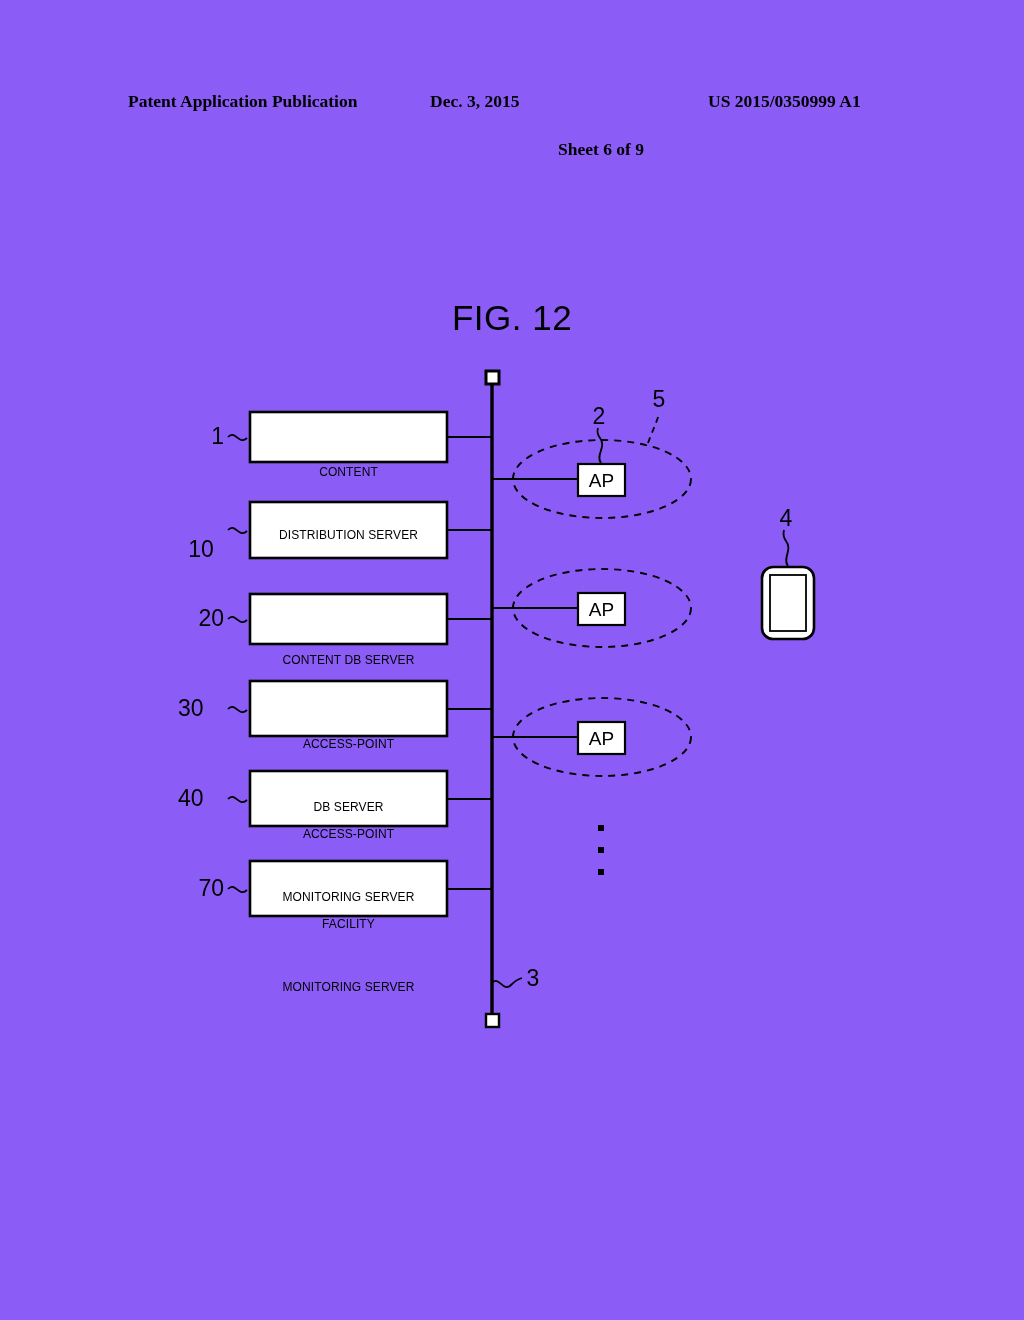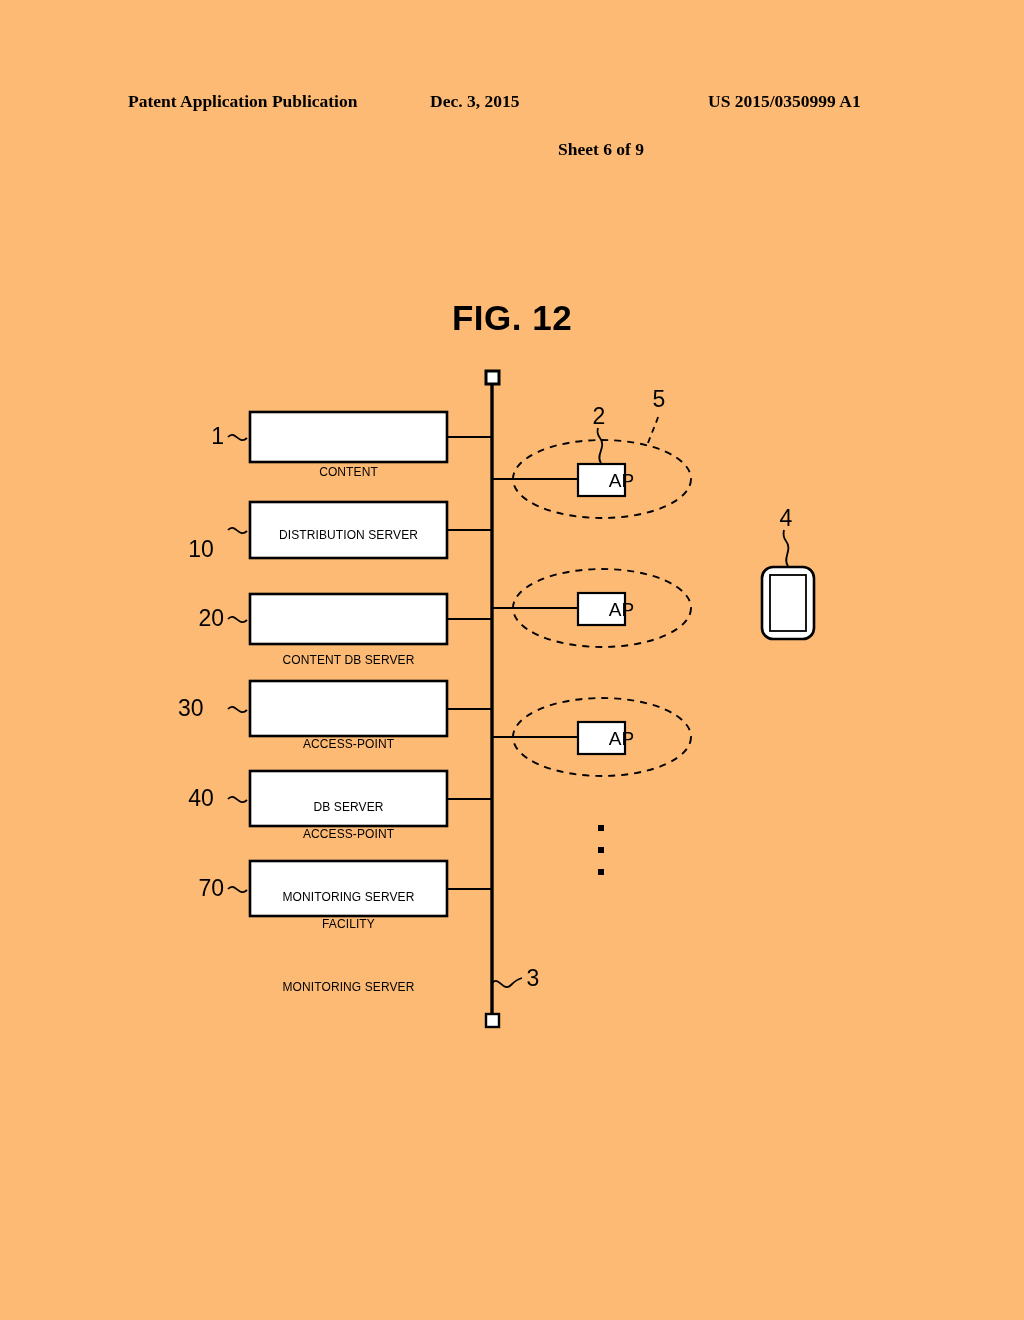--- a/index.html
+++ b/index.html
@@ -13,21 +13,21 @@
     height: 1320px;
     position: relative;
     font-family: "Liberation Sans", sans-serif;
     overflow: hidden;
   }
   #page {
     position: absolute;
     left: 0; top: 0;
     width: 1024px;
     height: 1320px;
-    background: #fdba74;
+    background: #8b5cf6;
   }
   
   .pub-header {
     position: absolute;
     left: 0;
     top: 88px;
     width: 1024px;
     height: 26px;
     font-family: "Liberation Serif", serif;
     font-weight: bold;
@@ -48,21 +48,20 @@
   
   .fig-title {
     position: absolute;
     left: 0;
     top: 298px;
     width: 1024px;
     text-align: center;
     font-size: 35px;
     letter-spacing: 0.5px;
     color: #000000;
-    font-weight: bold;
   }
 
   
   #drawing {
     position: absolute;
     left: 0;
     top: 0;
     width: 1024px;
     height: 1320px;
   }
@@ -78,21 +77,20 @@
     line-height: 21px;
     letter-spacing: 0.1px;
   }
   .ref-num {
     font-size: 23px;
     line-height: 23px;
   }
   .ap-label {
     font-size: 19px;
     line-height: 19px;
-    margin-left: 20px;
   }
 </style>
 </head>
 <body>
 
 <div id="page">
 
   <div class="pub-header">
     <span class="hd hd-pub">Patent Application Publication</span>
     <span class="hd hd-date">Dec. 3, 2015</span>
@@ -211,21 +209,21 @@
 
   <div class="svg-label box-label" style="left:250px; top:872px; width:197px;text-align:center;">
     <div>FACILITY</div>
     <div>MONITORING SERVER</div>
   </div>
 
   <div class="svg-label ref-num" style="left:178px; top:425px; width:46px; text-align:right;">1</div>
   <div class="svg-label ref-num" style="left:178px; top:518px; width:46px; text-align:center;margin-top:20px;">10</div>
   <div class="svg-label ref-num" style="left:178px; top:607px; width:46px; text-align:right;">20</div>
   <div class="svg-label ref-num" style="left:178px; top:697px; width:46px; text-align:left;">30</div>
-  <div class="svg-label ref-num" style="left:178px; top:787px; width:46px; text-align:center;">40</div>
+  <div class="svg-label ref-num" style="left:178px; top:787px; width:46px; text-align:left;">40</div>
   <div class="svg-label ref-num" style="left:178px; top:877px; width:46px; text-align:right;">70</div>
 
   <div class="svg-label ap-label" style="left:578px; top:471px; width:47px;">AP</div>
   <div class="svg-label ap-label" style="left:578px; top:600px; width:47px;">AP</div>
   <div class="svg-label ap-label" style="left:578px; top:729px; width:47px;">AP</div>
 
   <div class="svg-label ref-num" style="left:585px; top:405px; width:28px;">2</div>
   <div class="svg-label ref-num" style="left:645px; top:388px; width:28px;">5</div>
   <div class="svg-label ref-num" style="left:519px; top:967px; width:28px;">3</div>
   <div class="svg-label ref-num" style="left:772px; top:507px; width:28px;">4</div>

